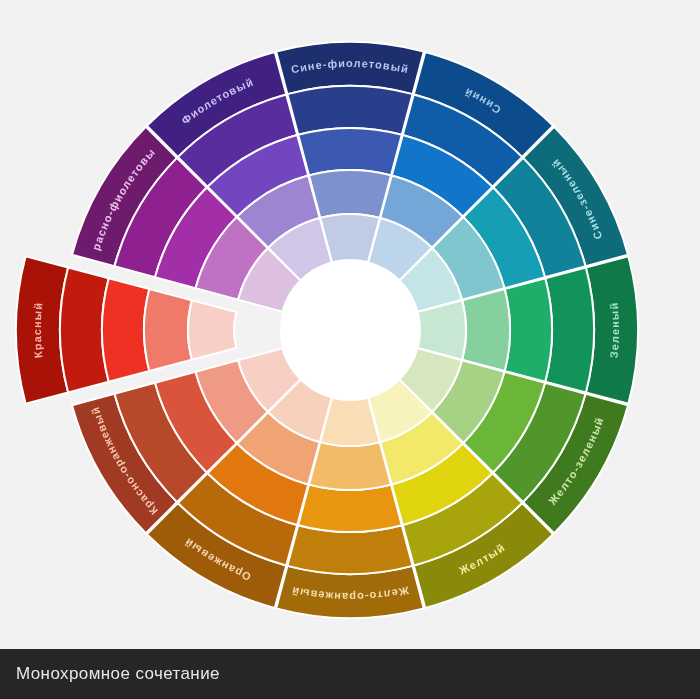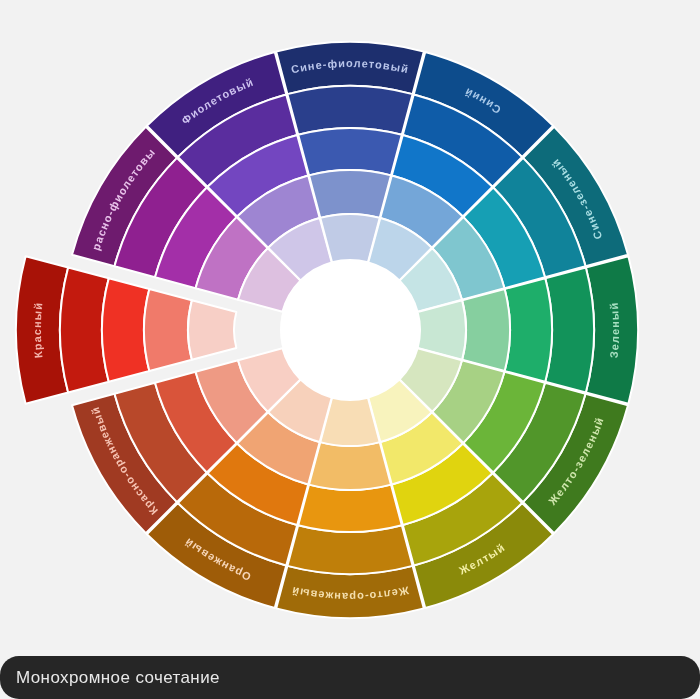--- a/index.html
+++ b/index.html
@@ -17,25 +17,24 @@
     font-size:11px;
     font-weight:700;
     letter-spacing:1.1px;
     dominant-baseline:middle;
     text-anchor:middle;
     pointer-events:none;
   }
   #caption-bar{
     position:absolute;
     left:0;bottom:0;
-    width:700px;height:43px;
+    width:700px;height:50px;
     background:#262626;
     display:flex;
     align-items:center;
-    border-radius:19px;
   }
   #caption-text{
     color:#e8e8e8;
     font-size:17px;
     letter-spacing:.4px;
     padding-left:16px;
     font-family:"Liberation Sans","DejaVu Sans",sans-serif;
   }
 </style>
 </head>

